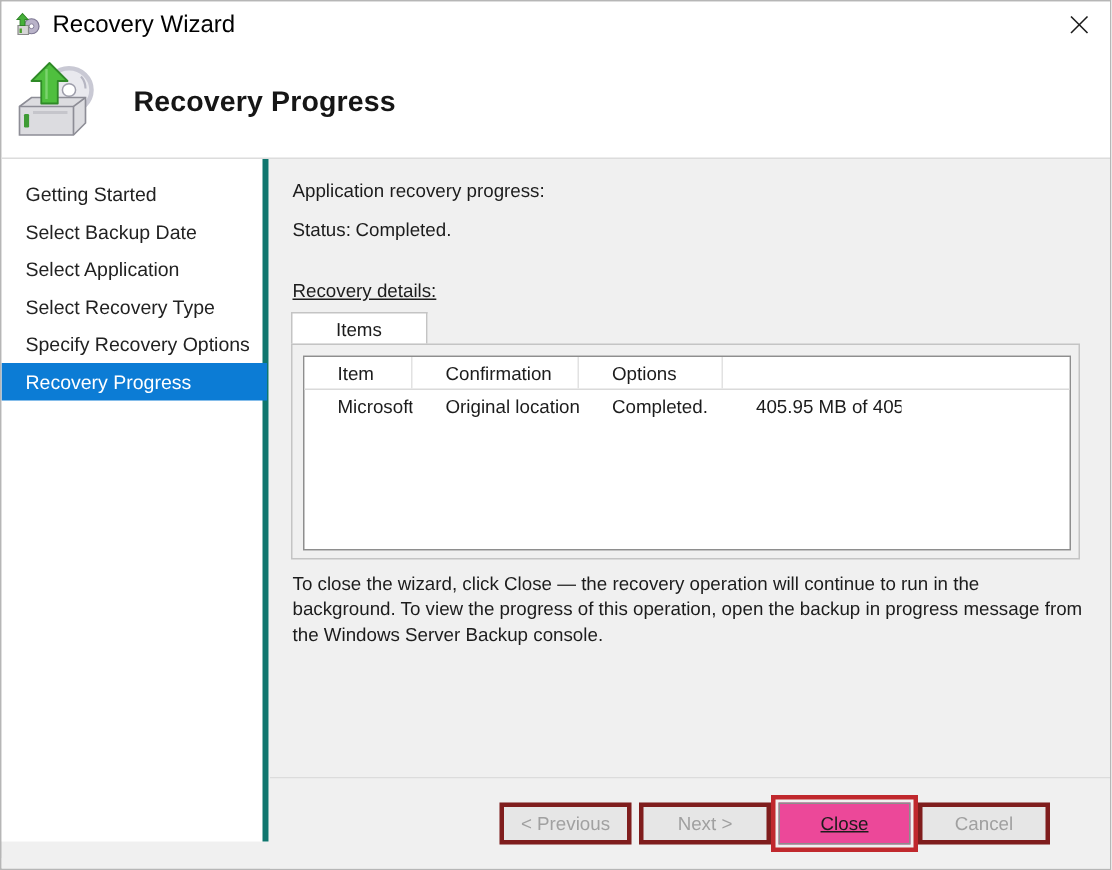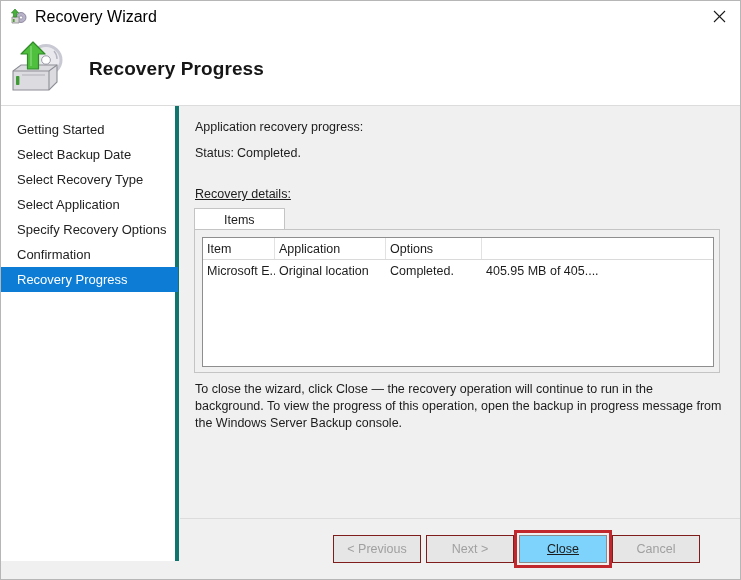--- a/index.html
+++ b/index.html
@@ -194,21 +194,21 @@
     box-sizing: border-box;
     display: flex;
   }
   .col {
     position: relative;
     box-sizing: border-box;
     font-size: 12.5px;
     color: #1c1c1c;
     display: flex;
     align-items: center;
-    padding-left: 4px;
+    padding-left: 22px;
     white-space: nowrap;
     overflow: hidden;
   }
   #list-header .col { border-right: 1px solid #e2e2e2; cursor: default; }
   #list-header .col:last-child { border-right: none; }
   .c-item { width: 72px; }
   .c-dest { width: 111px; }
   .c-status { width: 96px; }
   .c-data   { width: 119px; }
   .c-tail   { flex: 1 1 auto; }
@@ -245,31 +245,31 @@
     height: 62px;
     background: #f0f0f0;
   }
   .btn {
     position: absolute;
     top: 16px;
     width: 88px;
     height: 28px;
     box-sizing: border-box;
     background: #e6e6e6;
-    border: 1px solid #7f1d1d;
+    border: 3px solid #7f1d1d;
     font-size: 12.5px;
     color: #a0a0a0;
     display: flex;
     align-items: center;
     justify-content: center;
     cursor: default;
     font-family: "Liberation Sans", sans-serif;
   }
   .btn.enabled {
-    background: #7dd3fc;
+    background: #ec4899;
     border: 1px solid #8c8c8c;
     color: #1c1c1c;
   }
   #btn-previous { left: 153px; }
   #btn-next     { left: 246px; }
   #btn-close    { left: 339px; }
   #btn-cancel   { left: 432px; }
   .btn u { text-decoration: underline; }
 
   #close-highlight {
@@ -336,24 +336,23 @@
         <path d="M24 2 L36 14 L29.5 14 L29.5 29 L18.5 29 L18.5 14 L12 14 Z" fill="#4fbf3e" stroke="#2f8a27" stroke-width="1.2" stroke-linejoin="round"></path>
         <path d="M22 6 L22 26" stroke="#86d97a" stroke-width="1.6" opacity="0.8"></path>
       </svg>
     </span>
     <div id="header-title">Recovery Progress</div>
   </div>
 
   <div id="sidebar">
     <div class="nav-item">Getting Started</div>
     <div class="nav-item">Select Backup Date</div>
+    <div class="nav-item">Select Application</div>
     <div class="nav-item">Select Recovery Type</div>
-    <div class="nav-item">Select Application</div>
     <div class="nav-item">Specify Recovery Options</div>
-    <div class="nav-item">Confirmation</div>
     <div class="nav-item selected">Recovery Progress</div>
   </div>
 
   <div id="content">
 
     <div id="line-app-progress">Application recovery progress:</div>
 
     <div id="status-row">
       <span id="status-label">Status:</span><span>Completed.</span>
     </div>
@@ -364,21 +363,21 @@
 
     <div id="tab-strip">
       <div id="tab-items">Items</div>
     </div>
 
     <div id="tab-panel">
       <div id="list-box">
 
         <div id="list-header">
           <div class="col c-item">Item</div>
-          <div class="col c-dest">Application</div>
+          <div class="col c-dest">Confirmation</div>
           <div class="col c-status">Options</div>
           <div class="col c-tail"></div>
         </div>
 
         <div class="row">
           <div class="col c-item">Microsoft E...</div>
           <div class="col c-dest">Original location</div>
           <div class="col c-status">Completed.</div>
           <div class="col c-data">405.95 MB of 405....</div>
           <div class="col c-tail"></div>

